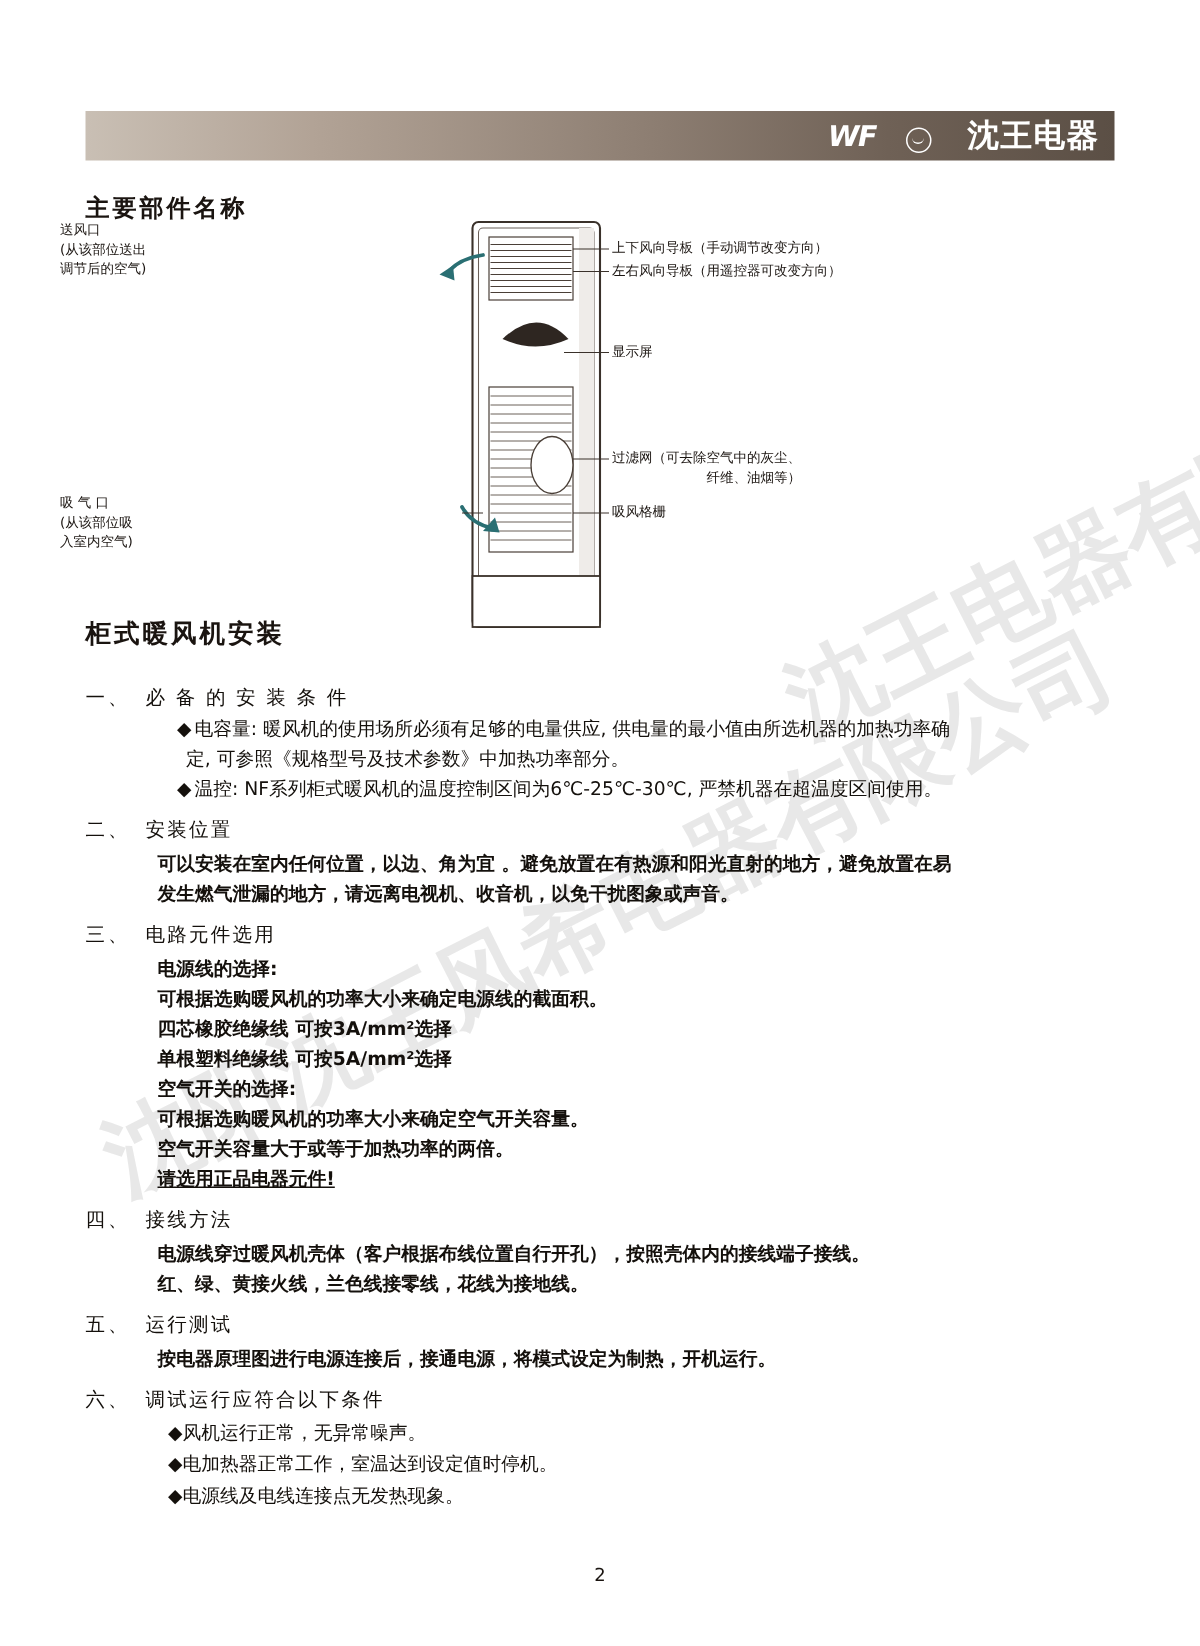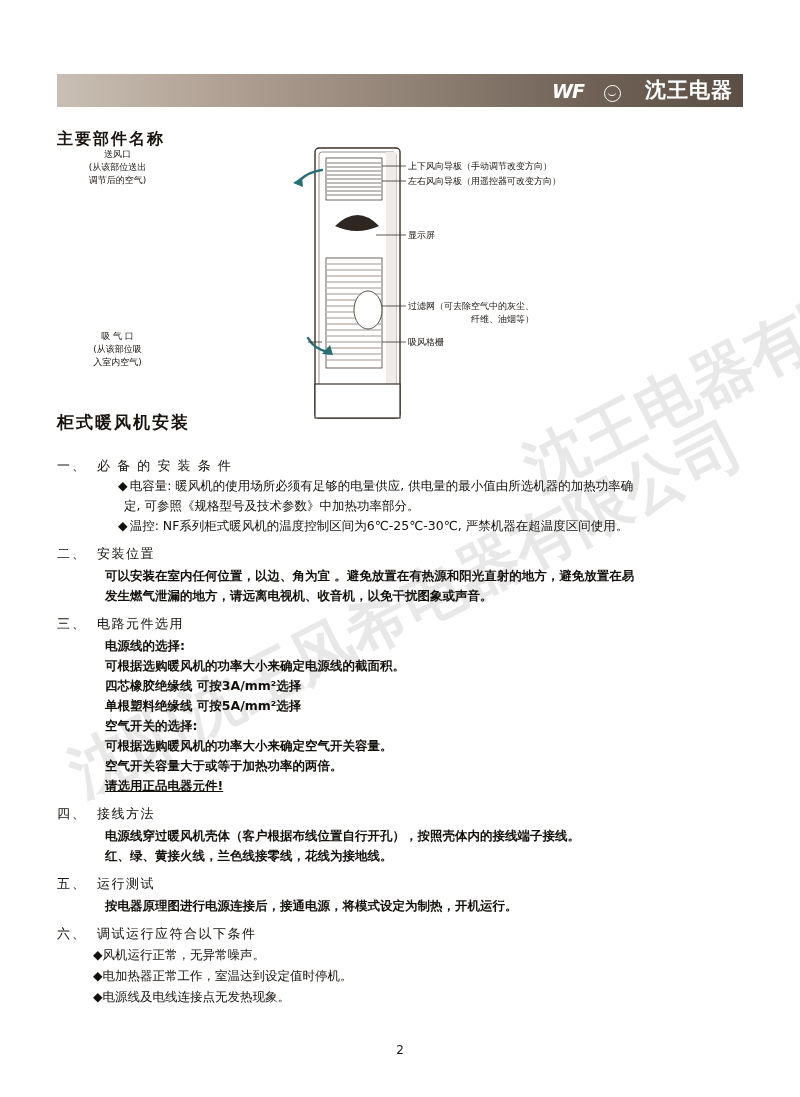--- a/index.html
+++ b/index.html
@@ -127,21 +127,21 @@
   }
   .diagram svg { display: block; }
   .dlabel {
     position: absolute;
     font-size: 9px;
     line-height: 13px;
     color: #1a1410;
     white-space: nowrap;
   }
   .dlabel.right { text-align: right; }
-  .dlabel.left { text-align: center; }
+  .dlabel.left { text-align: left; }
 
   
   .body {
     position: absolute;
     left: 57px;
     top: 448px;
     width: 690px;
     z-index: 6;
     font-size: 12.5px;
     line-height: 20px;
@@ -172,21 +172,21 @@
     margin-left: 75px;
     text-indent: -14px;
     margin-top: 0;
   }
   .bullet-line .bt { margin-right: 2px; }
   .hang {
     margin-left: 67px;
     text-indent: 0;
   }
   .dot-line {
-    margin-left: 36px;
+    margin-left: 55px;
     margin-top: 1px;
   }
   .underline { text-decoration: underline; }
 
   
   .page-num {
     position: absolute;
     left: 0;
     right: 0;
     top: 1043px;

